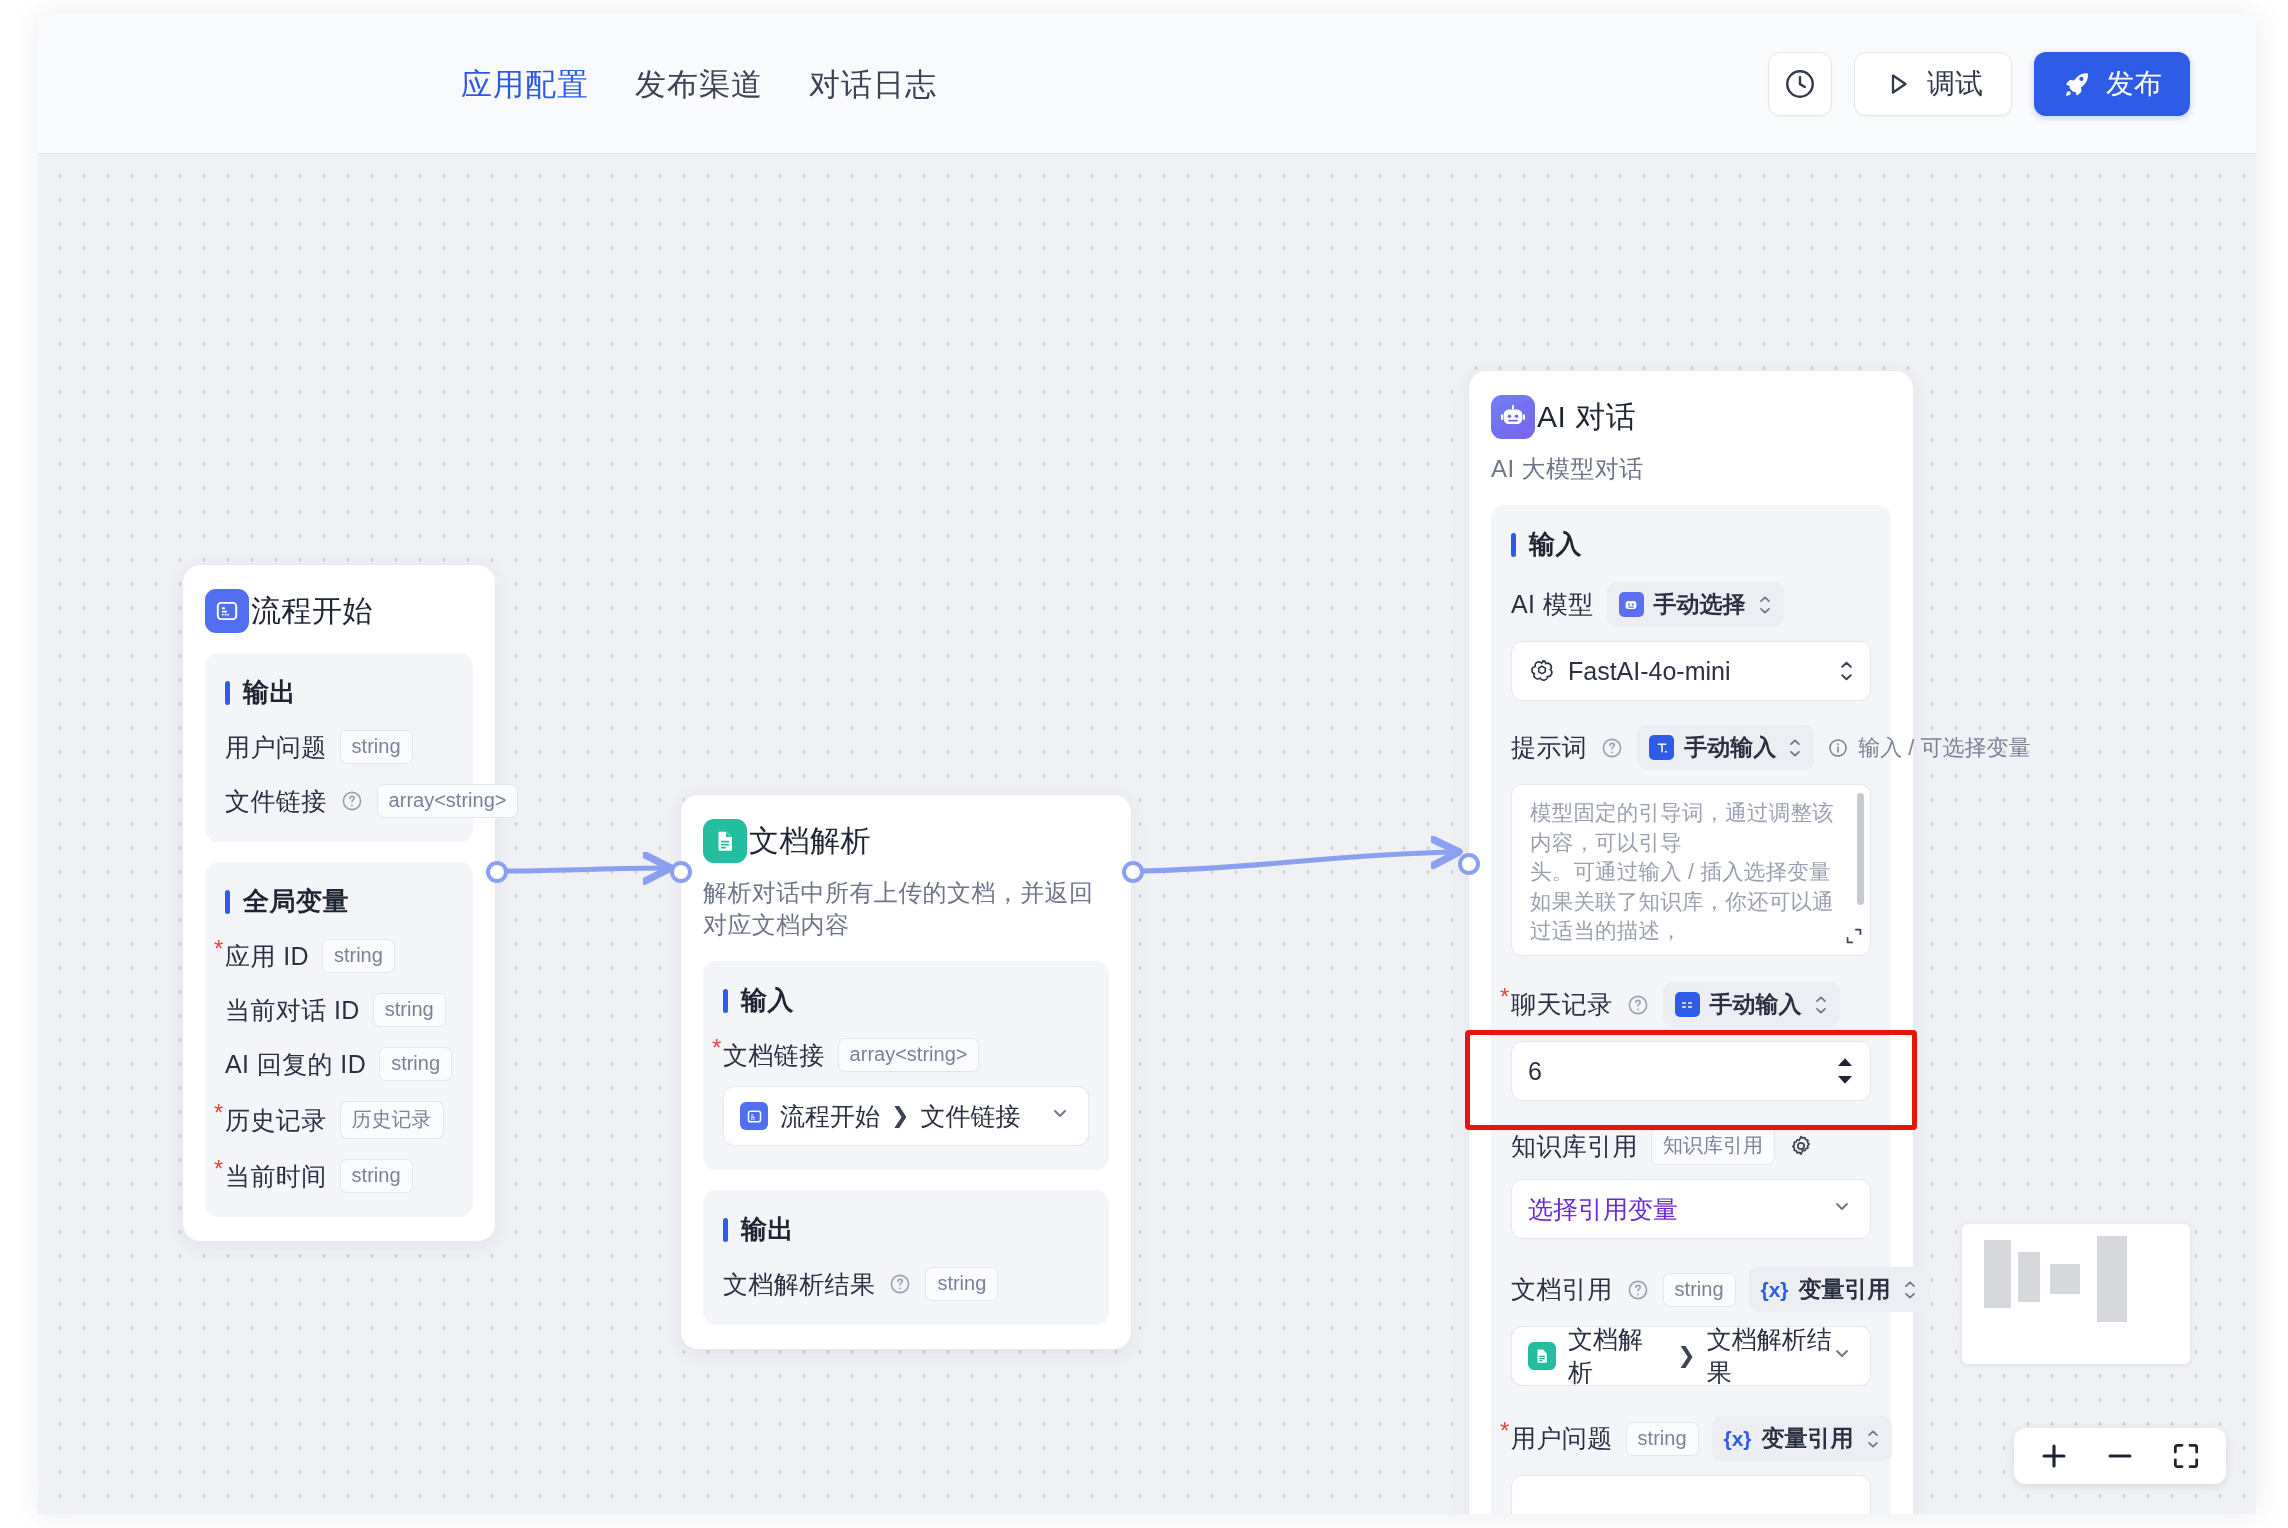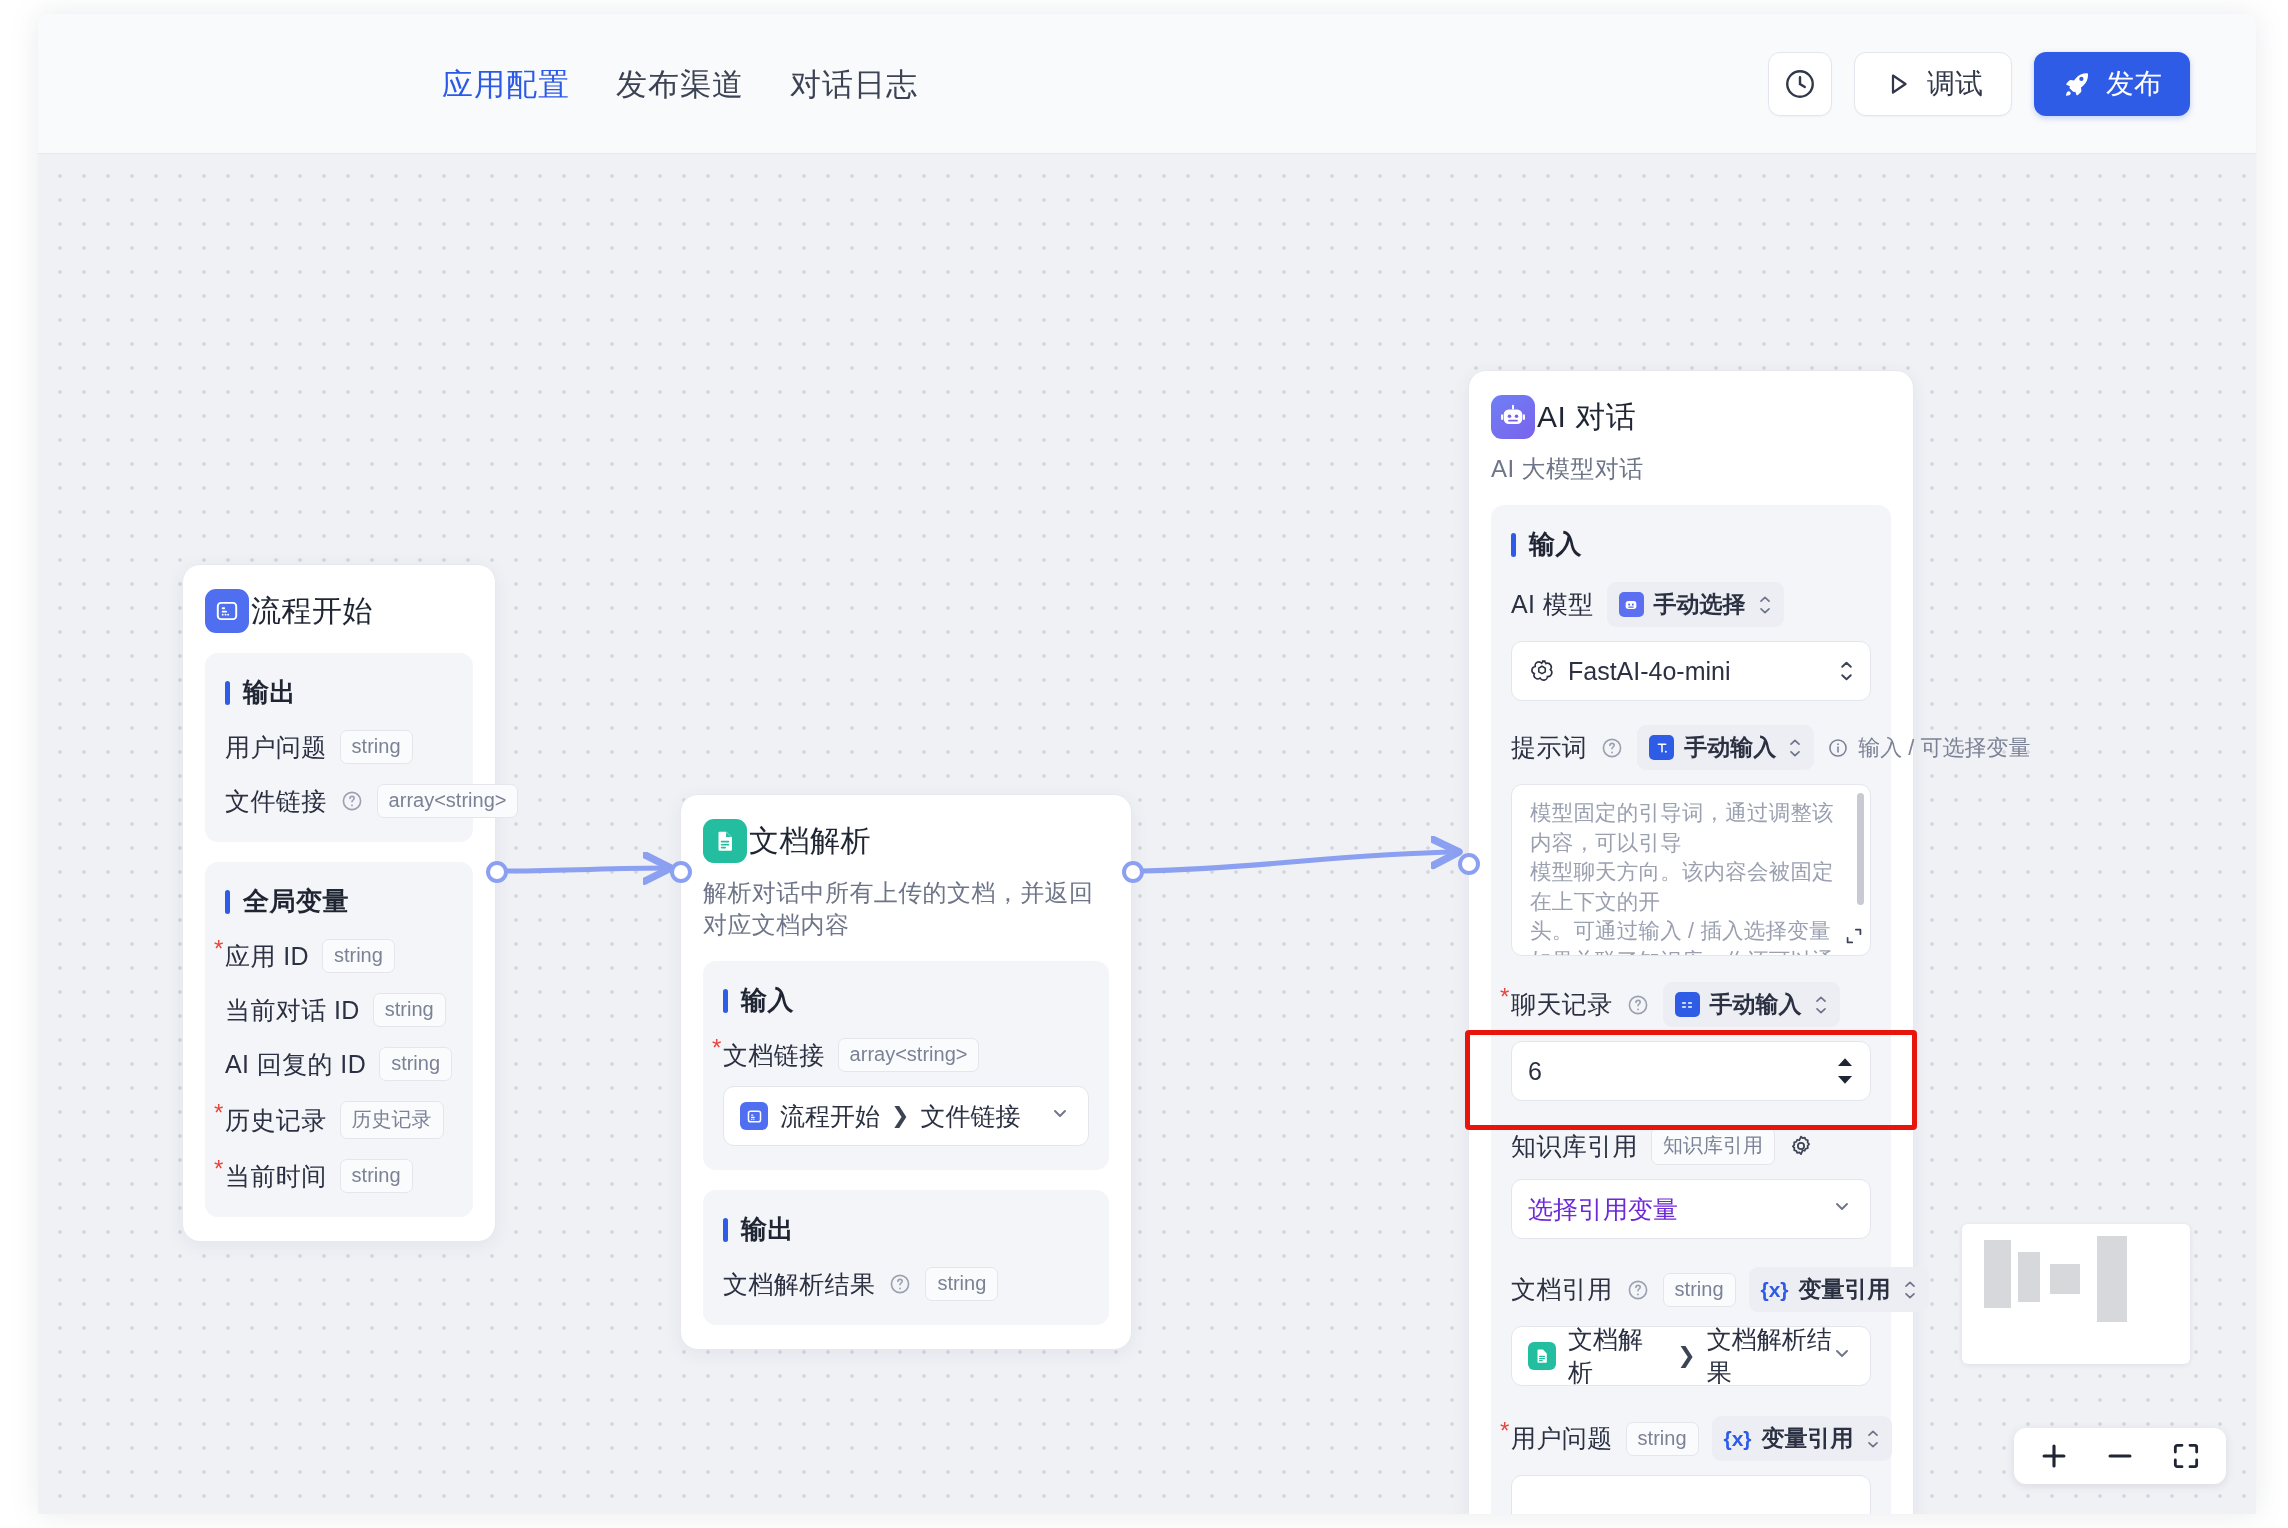--- a/index.html
+++ b/index.html
@@ -21,21 +21,21 @@
 
   
   #header {
     position: absolute; left: 0; top: 0;
     width: 2218px; height: 140px;
     background: #f9fafb;
     border-bottom: 1px solid #e6e8ed;
     display: flex; align-items: center;
   }
   #tabs {
-    position: absolute; left: 404px; top: 0; height: 140px;
+    position: absolute; left: 423px; top: 0; height: 140px;
     display: flex; align-items: center; gap: 46px;
   }
   .tab {
     font-size: 31px; color: #3c4354; letter-spacing: 1px;
     cursor: pointer; line-height: 1;
   }
   .tab.active { color: #2c5ae8; }
 
   #header-actions {
     position: absolute; right: 66px; top: 0; height: 140px;
@@ -474,21 +474,20 @@
             <svg width="22" height="22" viewBox="0 0 24 24" fill="none" stroke="#7b8296" stroke-width="1.7">
               <circle cx="12" cy="12" r="8.8"></circle>
                 <path d="M12 11v5.4" stroke-linecap="round"></path>
                 <circle cx="12" cy="7.9" r=".95" fill="#7b8296" stroke="none"></circle>
             </svg>
             <span>输入 / 可选择变量</span>
           </span>
         </div>
         <div class="textarea">
           <p>模型固定的引导词，通过调整该内容，可以引导</p>
-          <p>模型聊天方向。该内容会被固定在上下文的开</p>
           <p>头。可通过输入 / 插入选择变量</p>
           <p>如果关联了知识库，你还可以通过适当的描述，</p>
 
           <div class="ta-scroll"></div>
           <span class="ta-resize">
             <svg width="22" height="22" viewBox="0 0 24 24" fill="none" stroke="#3c4354" stroke-width="1.9">
               <path d="M14 5h5v5M10 19H5v-5" stroke-linecap="round" stroke-linejoin="round"></path>
             </svg>
           </span>
         </div>

